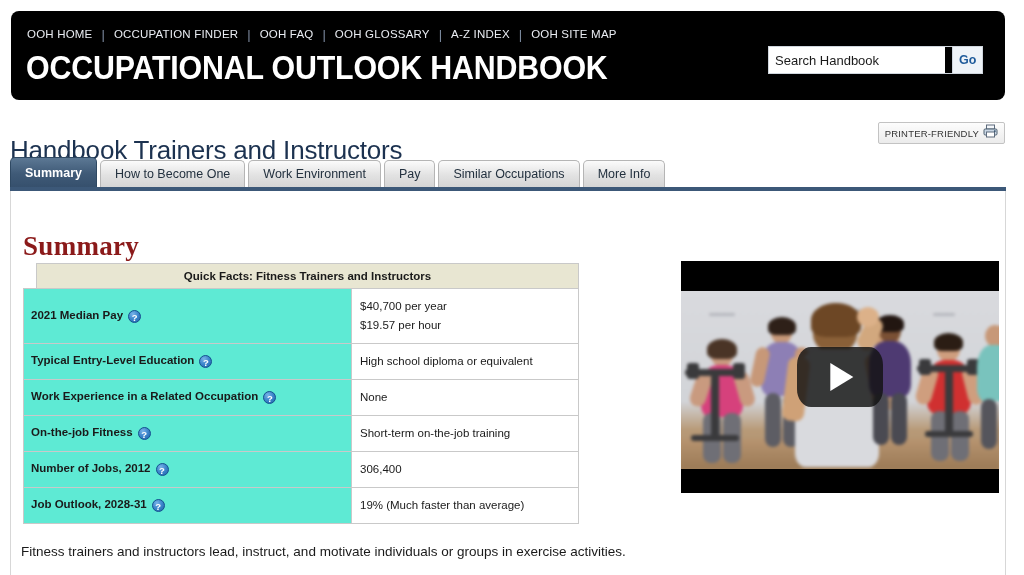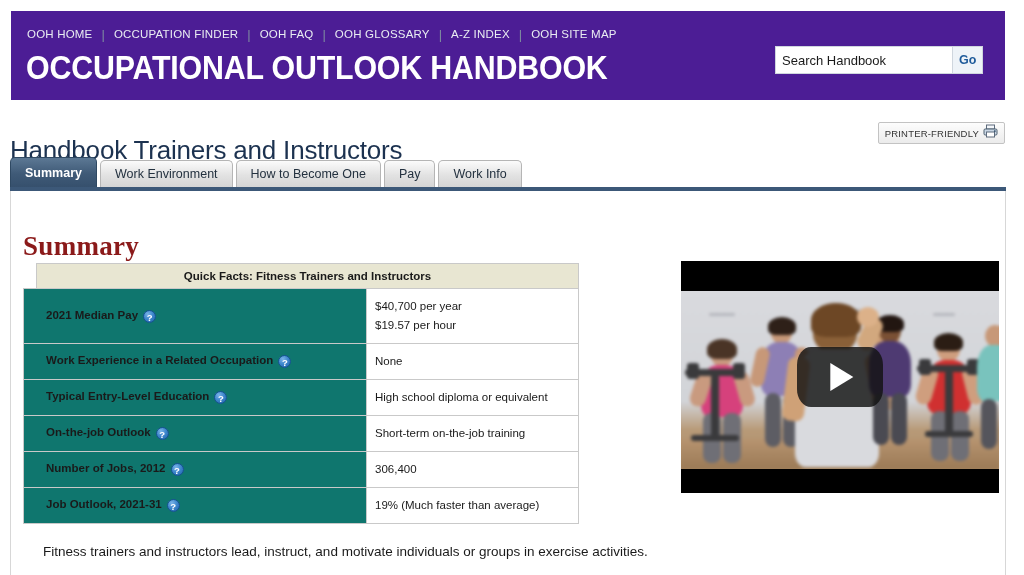--- a/index.html
+++ b/index.html
@@ -17,22 +17,22 @@
     position: relative;
   }
 
   
   #banner {
     position: absolute;
     left: 11px;
     top: 11px;
     width: 994px;
     height: 89px;
-    background: #4c1d95;
-    border-radius: 0;
+    background: #000000;
+    border-radius: 8px;
     box-sizing: border-box;
   }
   #ooh-nav {
     position: absolute;
     left: 16px;
     top: 14px;
     display: flex;
     align-items: center;
     height: 18px;
   }
@@ -66,20 +66,21 @@
 
   
   #search-wrap {
     position: absolute;
     right: 22px;
     top: 35px;
     display: flex;
     align-items: stretch;
     height: 26px;
     border: 1px solid #cfd6de;
+    gap: 7px;
   }
   #search-input {
     width: 164px;
     border: 0;
     outline: none;
     padding: 0 6px;
     font-size: 13px;
     font-family: "Liberation Sans", sans-serif;
     color: #1a1a1a;
     background: #fff;
@@ -212,24 +213,24 @@
     margin-left: 13px;
   }
   #quickfacts td {
     border: 1px solid #c9c9c9;
     font-size: 11.5px;
     vertical-align: middle;
     font-family: "Liberation Sans", sans-serif;
   }
   #quickfacts td.qf-label {
     width: 312px;
-    background: #0f766e;
+    background: #5eead4;
     font-weight: bold;
     color: #1a1a1a;
-    padding: 8px 8px 8px 22px;
+    padding: 8px 8px 8px 7px;
   }
   #quickfacts td.qf-value {
     background: #ffffff;
     color: #1a1a1a;
     padding: 8px 8px 8px 8px;
     line-height: 1.65;
   }
   .help-icon {
     display: inline-block;
     width: 13px;
@@ -256,21 +257,21 @@
     top: 311px;
     font-size: 15px;
     font-weight: bold;
     color: #1919c8;
     text-decoration: underline;
     cursor: pointer;
     font-family: "Liberation Sans", sans-serif;
   }
   #wtd-text {
     position: absolute;
-    left: 32px;
+    left: 10px;
     top: 338px;
     width: 640px;
     font-size: 13.5px;
     color: #1a1a1a;
     line-height: 1.35;
     font-family: "Liberation Sans", sans-serif;
   }
 
   
   #video-box {
@@ -376,69 +377,70 @@
       <rect x="3.5" y="1" width="8" height="4" fill="#f4f7fb" stroke="#5d6b7c" stroke-width="1"></rect>
       <rect x="1" y="5" width="13" height="6" rx="1.2" fill="#c9d6e4" stroke="#4f6070" stroke-width="1"></rect>
       <rect x="3.5" y="8" width="8" height="5" fill="#ffffff" stroke="#5d6b7c" stroke-width="1"></rect>
       <rect x="11" y="6.3" width="1.6" height="1.6" fill="#35506b"></rect>
     </svg>
   </span>
 </div>
 
 <div id="tabbar">
   <div class="tab active">Summary</div>
+  <div class="tab">How to Become One</div>
   <div class="tab">Work Environment</div>
-  <div class="tab">How to Become One</div>
   <div class="tab">Pay</div>
-  <div class="tab">Work Info</div>
+  <div class="tab">Similar Occupations</div>
+  <div class="tab">More Info</div>
 </div>
 
 <div id="content">
 
   <h2 id="summary-heading">Summary</h2>
 
   <table id="quickfacts">
     <caption>Quick Facts: Fitness Trainers and Instructors</caption>
     <tbody>
       <tr>
         <td class="qf-label">
           <span>2021 Median Pay</span><span class="help-icon">?</span>
         </td>
         <td class="qf-value">
           <div>$40,700 per year</div>
           <div>$19.57 per hour</div>
         </td>
       </tr>
       <tr>
         <td class="qf-label">
+          <span>Typical Entry-Level Education</span><span class="help-icon">?</span>
+        </td>
+        <td class="qf-value">High school diploma or equivalent</td>
+      </tr>
+      <tr>
+        <td class="qf-label">
           <span>Work Experience in a Related Occupation</span><span class="help-icon">?</span>
         </td>
         <td class="qf-value">None</td>
       </tr>
       <tr>
         <td class="qf-label">
-          <span>Typical Entry-Level Education</span><span class="help-icon">?</span>
-        </td>
-        <td class="qf-value">High school diploma or equivalent</td>
-      </tr>
-      <tr>
-        <td class="qf-label">
-          <span>On-the-job Outlook</span><span class="help-icon">?</span>
+          <span>On-the-job Fitness</span><span class="help-icon">?</span>
         </td>
         <td class="qf-value">Short-term on-the-job training</td>
       </tr>
       <tr>
         <td class="qf-label">
           <span>Number of Jobs, 2012</span><span class="help-icon">?</span>
         </td>
         <td class="qf-value">306,400</td>
       </tr>
       <tr>
         <td class="qf-label">
-          <span>Job Outlook, 2021-31</span><span class="help-icon">?</span>
+          <span>Job Outlook, 2028-31</span><span class="help-icon">?</span>
         </td>
         <td class="qf-value">19% (Much faster than average)</td>
       </tr>
     </tbody>
   </table>
 
   <p id="wtd-text">Fitness trainers and instructors lead, instruct, and motivate individuals or groups in exercise activities.</p>
 
   <div id="video-box">
     <div id="video-scene">

